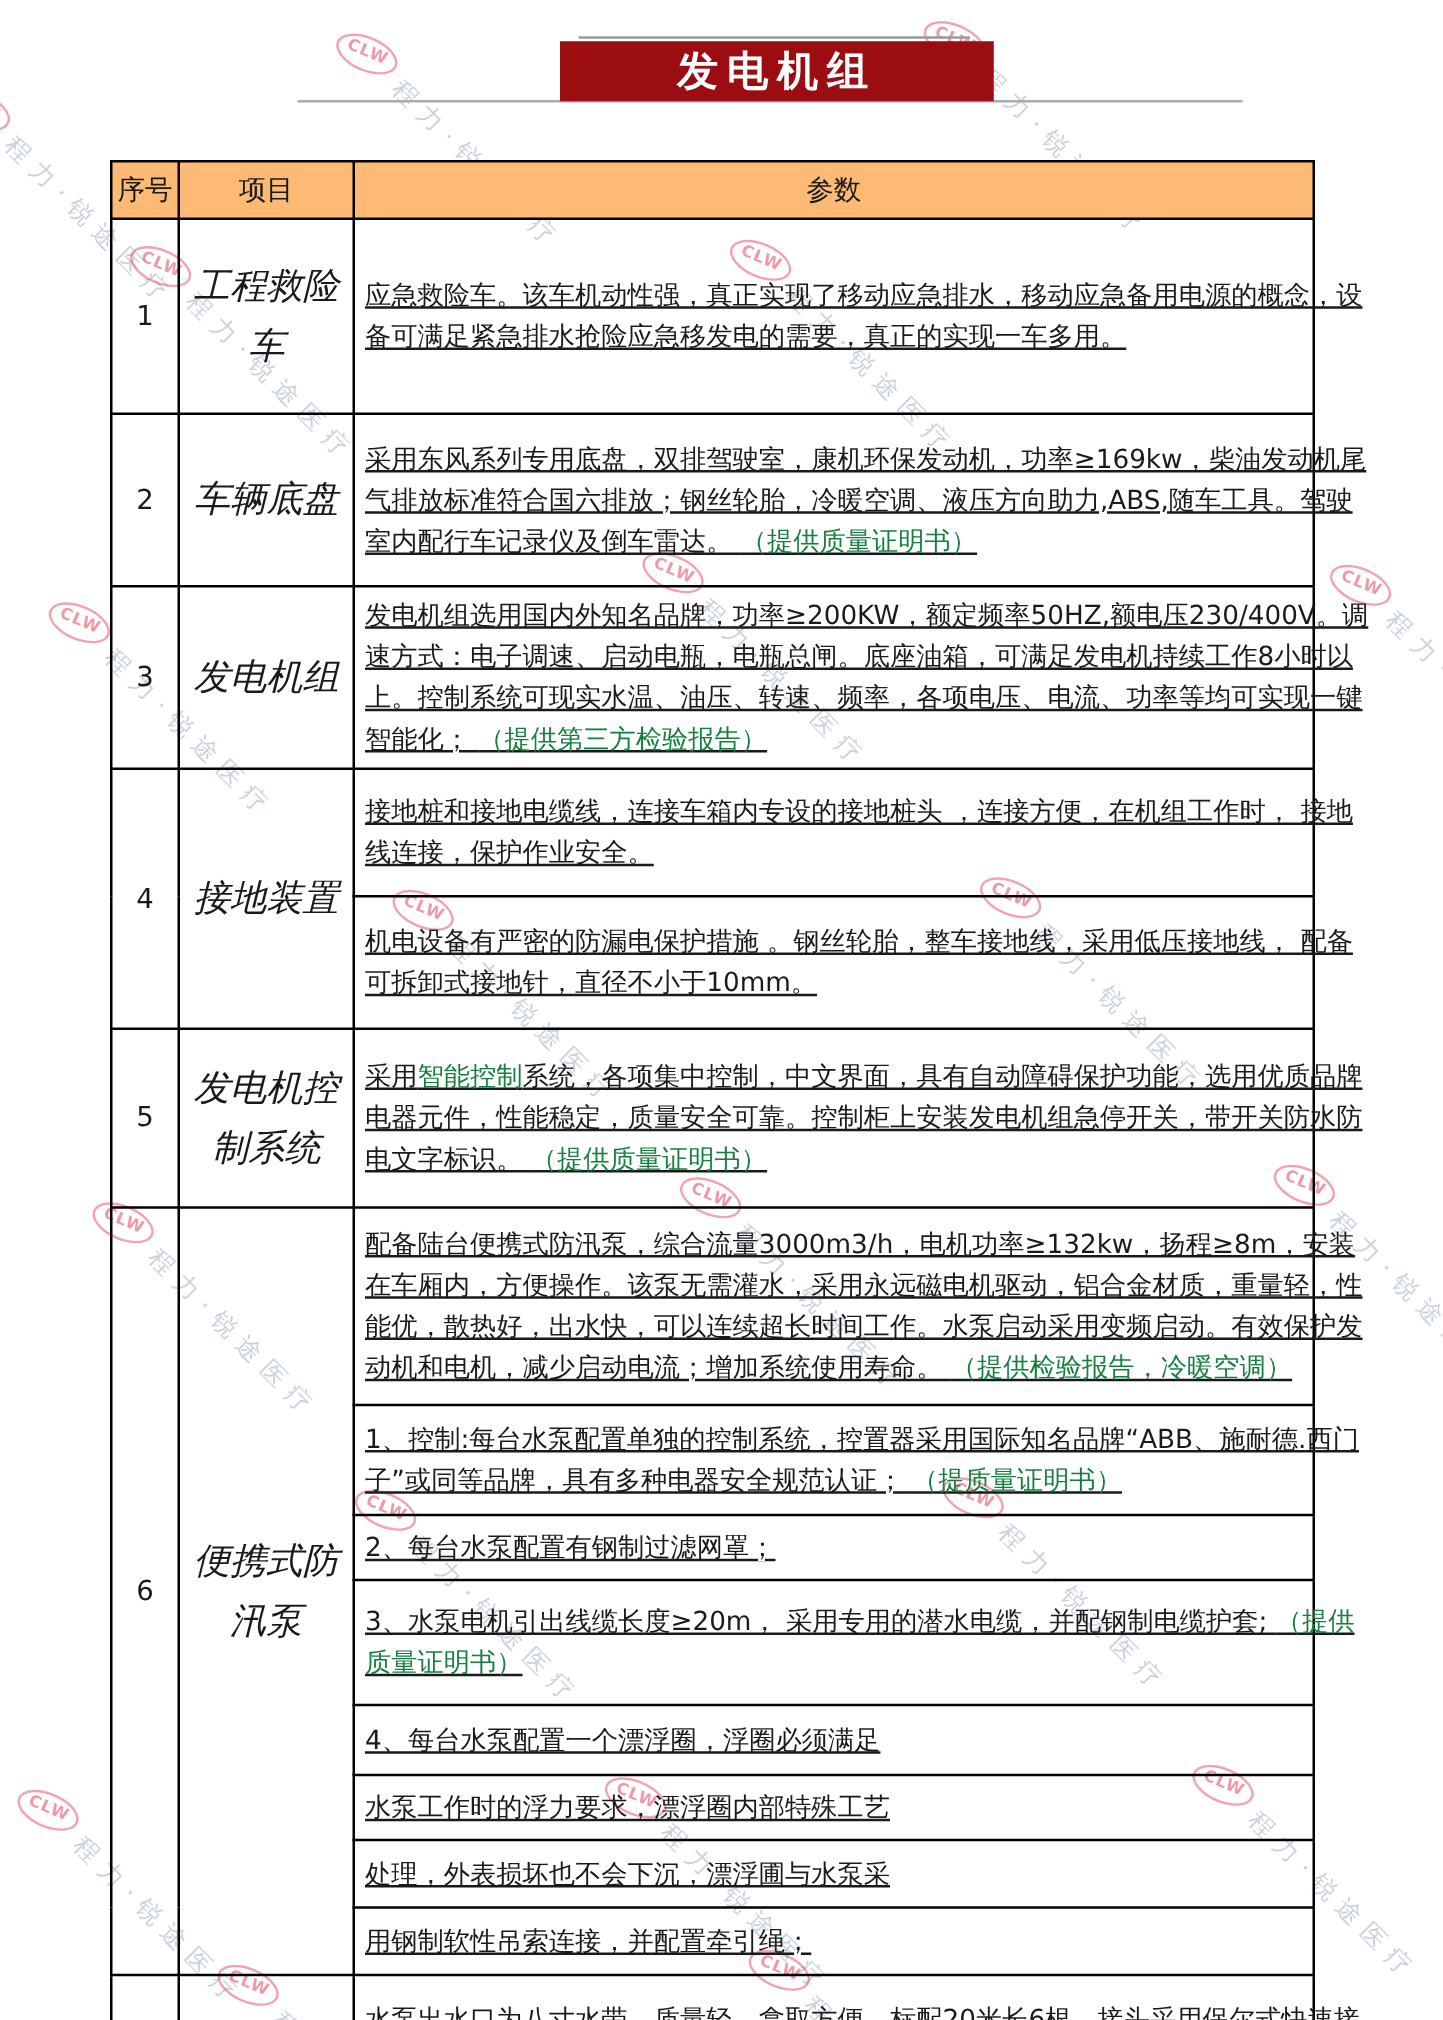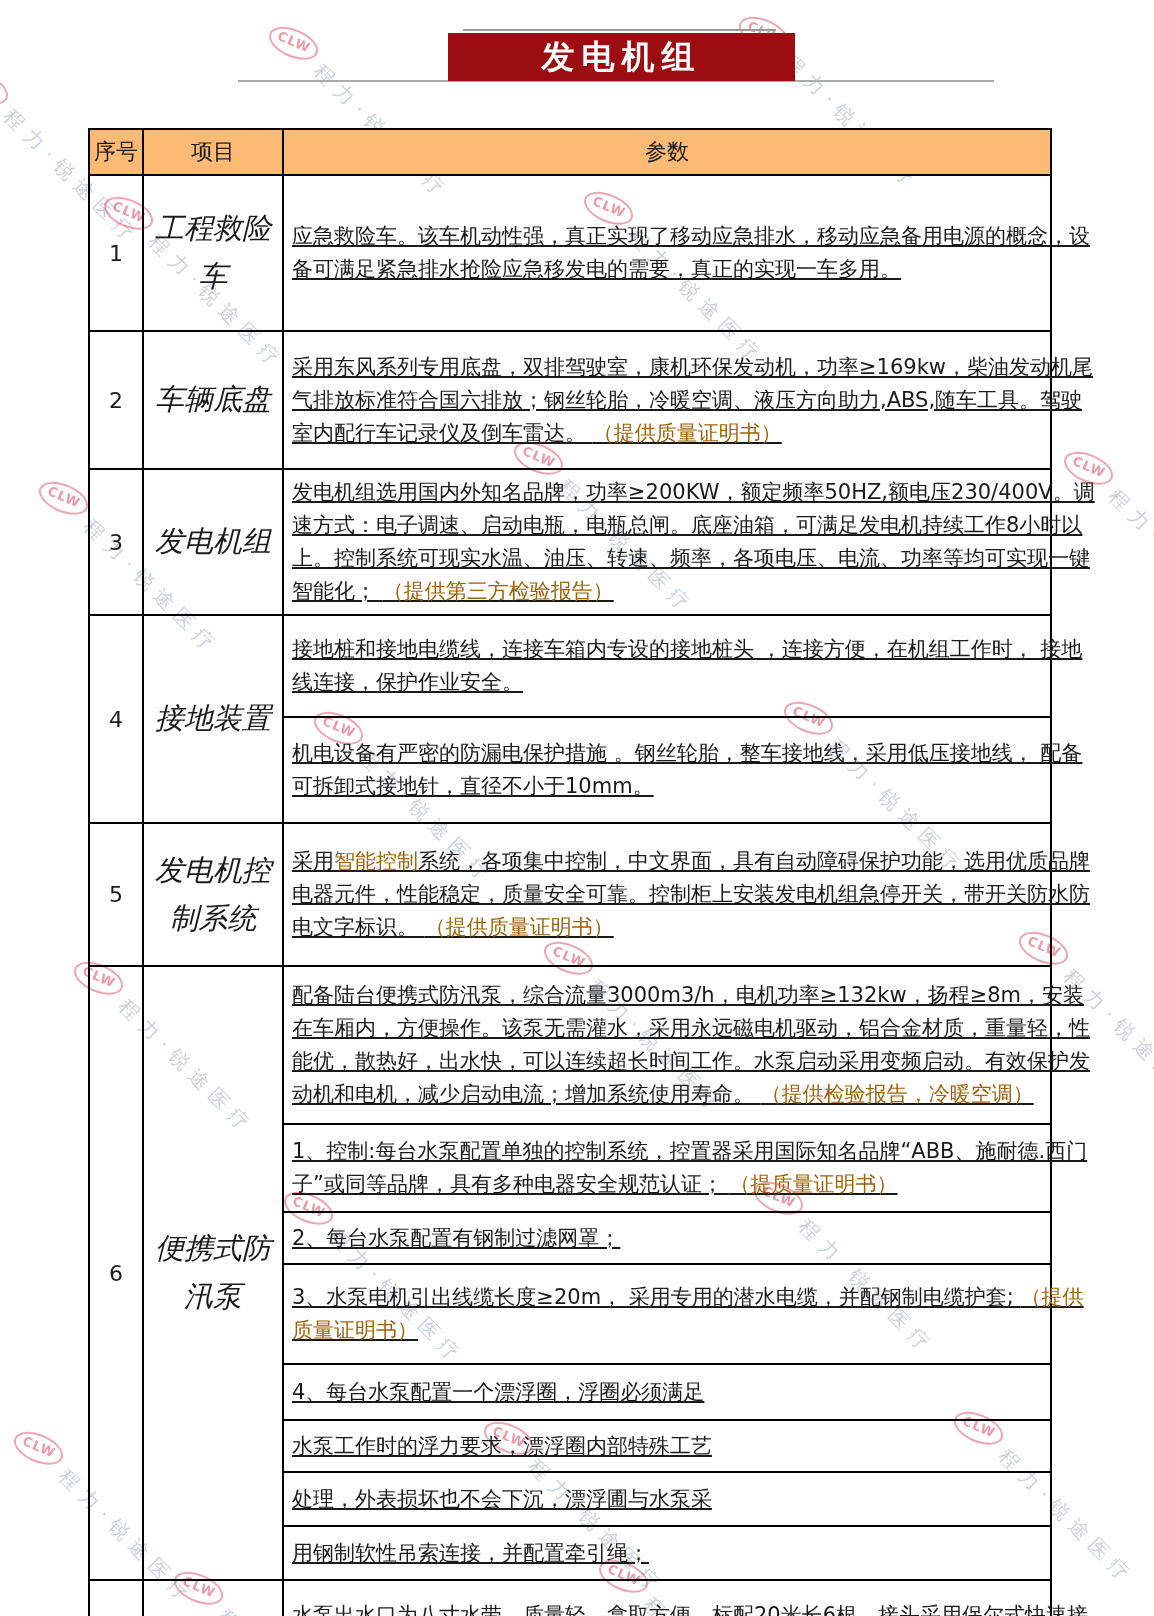--- a/index.html
+++ b/index.html
@@ -40,21 +40,21 @@
   td.col-no{width:54px;text-align:center;vertical-align:middle;font-size:22px;}
   td.col-item{
     width:140px;text-align:center;vertical-align:middle;
     font-size:29px;line-height:1.65;padding:0 2px;font-style:italic;
   }
   td.col-param{width:768px;vertical-align:middle;padding:4px 0 4px 8px;}
   .param-text{
     width:806px;font-size:21px;line-height:33px;
     overflow:visible;word-break:break-all;text-decoration:underline;
   }
-  .param-text .red{color:#a16207;}
+  .param-text .red{color:#15803d;}
 </style>
 </head>
 <body>
 
 <div id="wm-layer">
     <div class="wm" style="left: -25px; top: 60px;">
       <span class="wm-logo">CLW</span>
       <span class="wm-text">程力·锐途医疗</span>
     </div>
     <div class="wm" style="left: 285px; top: 15px;">

